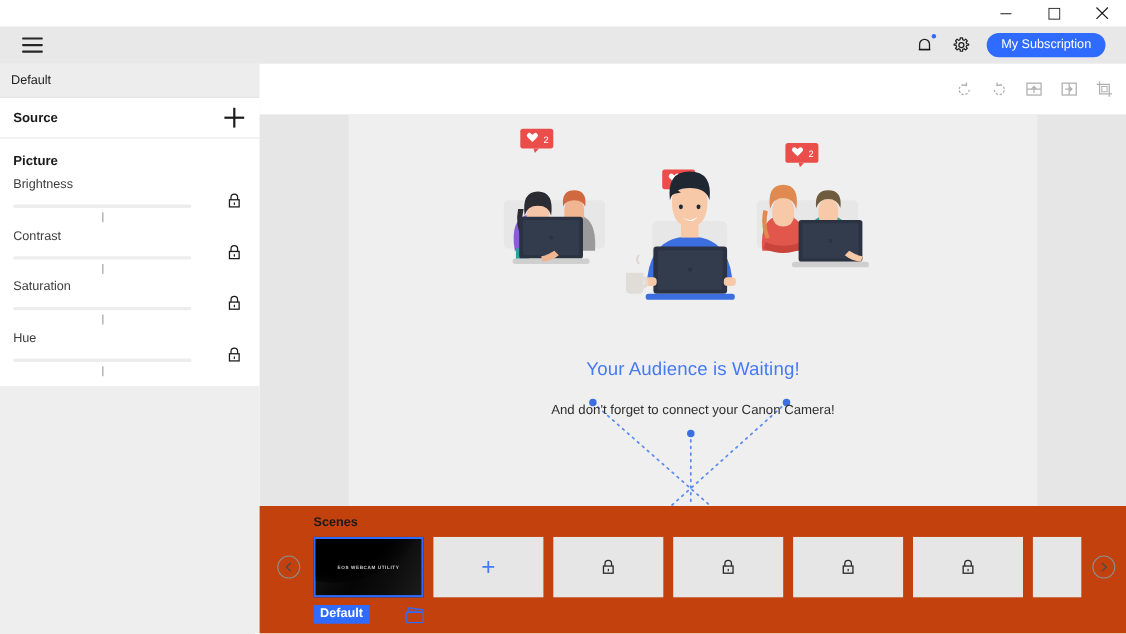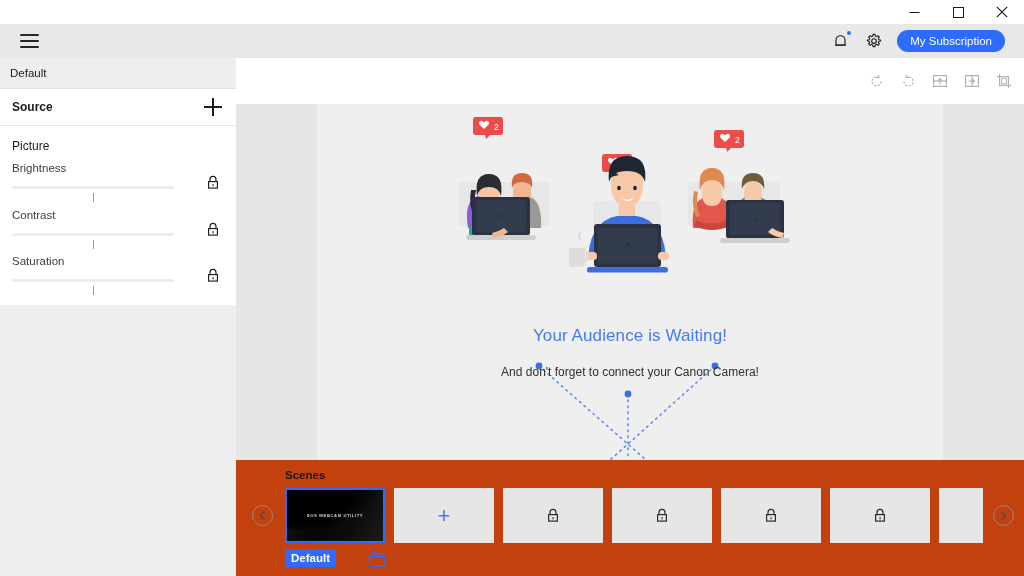--- a/index.html
+++ b/index.html
@@ -77,21 +77,21 @@
   .plus-btn {
     margin-left: auto; width: 18px; height: 18px; position: relative; cursor: pointer;
   }
   .plus-btn::before, .plus-btn::after {
     content: ""; position: absolute; background: #1b1b1b;
   }
   .plus-btn::before { left: 0; top: 8px; width: 18px; height: 2px; }
   .plus-btn::after { top: 0; left: 8px; height: 18px; width: 2px; }
 
   .section-title {
-    font-size: 12px; font-weight: normal; color: #1b1b1b;
+    font-size: 12px; font-weight: bold; color: #1b1b1b;
     padding: 13px 0 0 12px;
   }
   .slider-block { position: relative; padding: 0 12px 0 12px; height: 46.5px; }
   .slider-label {
     font-size: 11.5px; color: #3d3d3d; padding-top: 9px; display: block;
   }
   .slider-track {
     position: absolute; left: 12px; top: 33px;
     width: 162px; height: 3px; background: #ededed; border-radius: 2px;
   }
@@ -293,20 +293,32 @@
         <div class="slider-tick"></div>
         <div class="lock-btn">
           <svg width="14" height="15" viewBox="0 0 14 15" aria-hidden="true">
             <path d="M4 6.6 V4.4 a3 3 0 0 1 6 0 V6.6" fill="none" stroke="currentColor" stroke-width="1.15"></path>
             <rect x="2.6" y="6.6" width="8.8" height="6.5" fill="none" stroke="currentColor" stroke-width="1.15"></rect>
             <rect x="6.5" y="9.1" width="1.1" height="2.2" fill="currentColor"></rect>
           </svg>
         </div>
       </div>
 
+      <div class="slider-block">
+        <span class="slider-label">Hue</span>
+        <div class="slider-track"></div>
+        <div class="slider-tick"></div>
+        <div class="lock-btn">
+          <svg width="14" height="15" viewBox="0 0 14 15" aria-hidden="true">
+            <path d="M4 6.6 V4.4 a3 3 0 0 1 6 0 V6.6" fill="none" stroke="currentColor" stroke-width="1.15"></path>
+            <rect x="2.6" y="6.6" width="8.8" height="6.5" fill="none" stroke="currentColor" stroke-width="1.15"></rect>
+            <rect x="6.5" y="9.1" width="1.1" height="2.2" fill="currentColor"></rect>
+          </svg>
+        </div>
+      </div>
     </div>
   </div>
 
   <div class="preview-wrap">
 
     <div class="preview-toolbar">
       <div class="tool-icon">
         <svg width="15" height="15" viewBox="0 0 15 15" aria-hidden="true">
           <path d="M12 7.5 a4.5 4.5 0 1 1 -2.6 -4.08" fill="none" stroke="currentColor" stroke-width="1.2" stroke-dasharray="2.1 1.5"></path>
           <path d="M9.6 0.9 L9.6 3.7 L6.9 3.4" fill="none" stroke="currentColor" stroke-width="1.2"></path>

